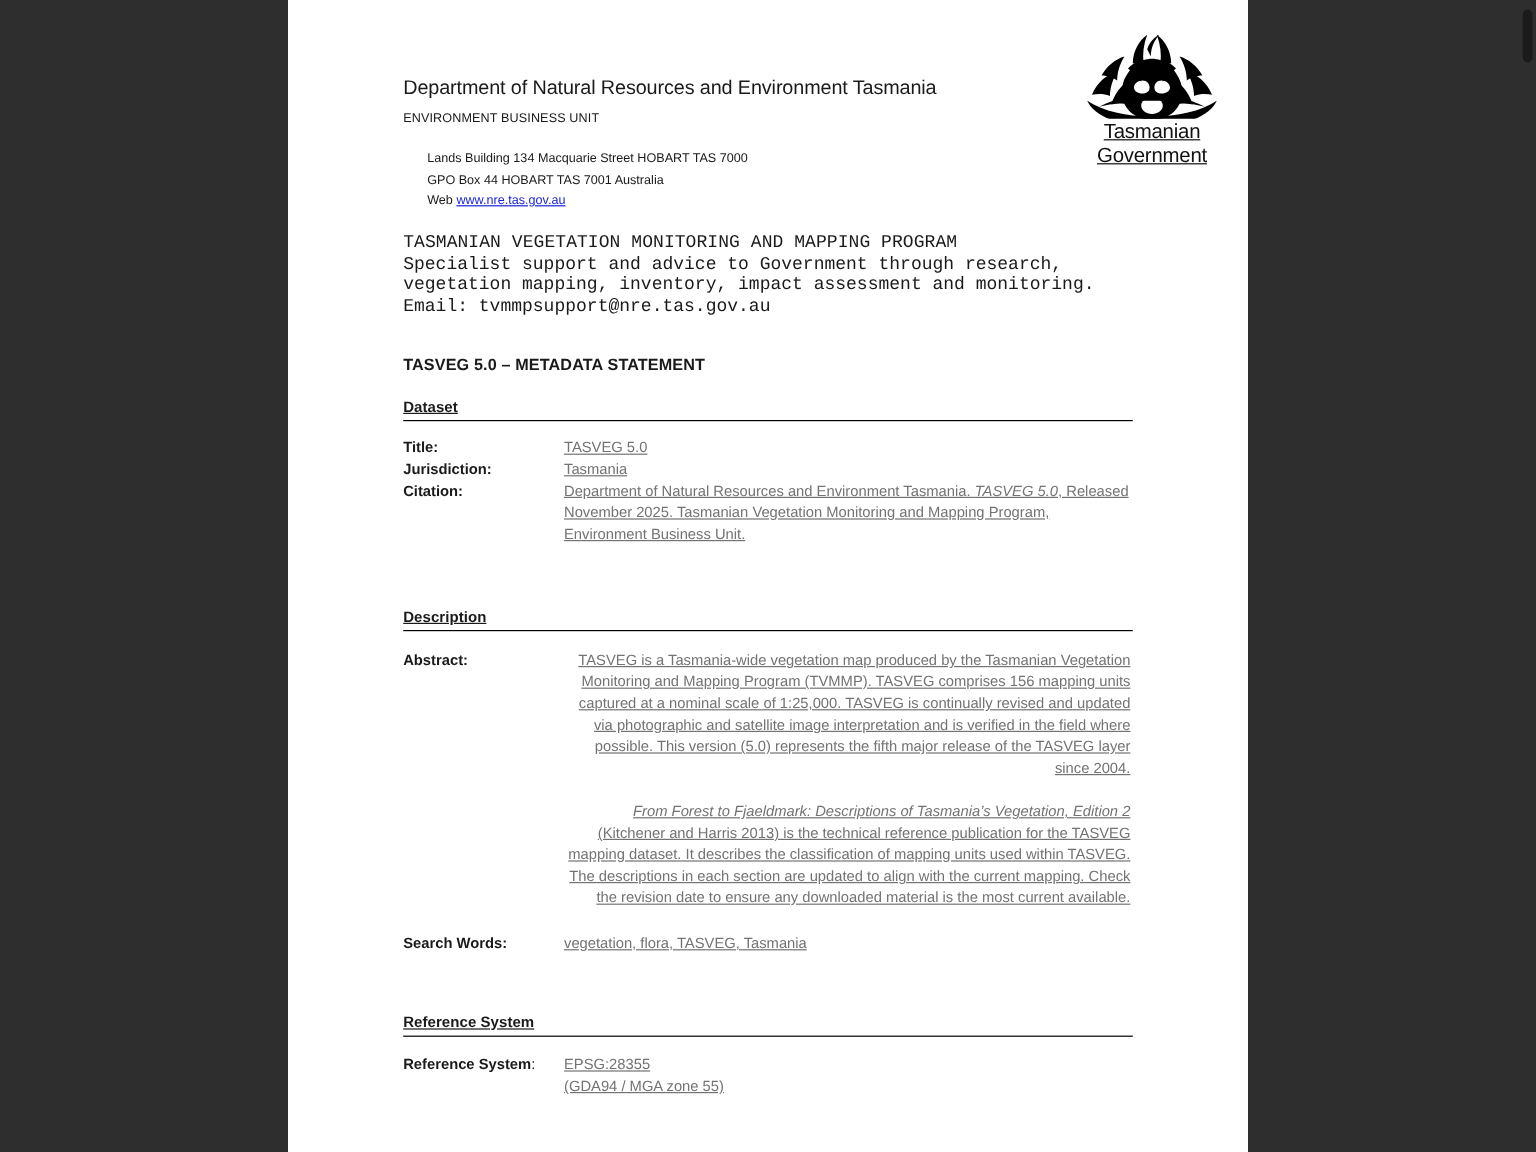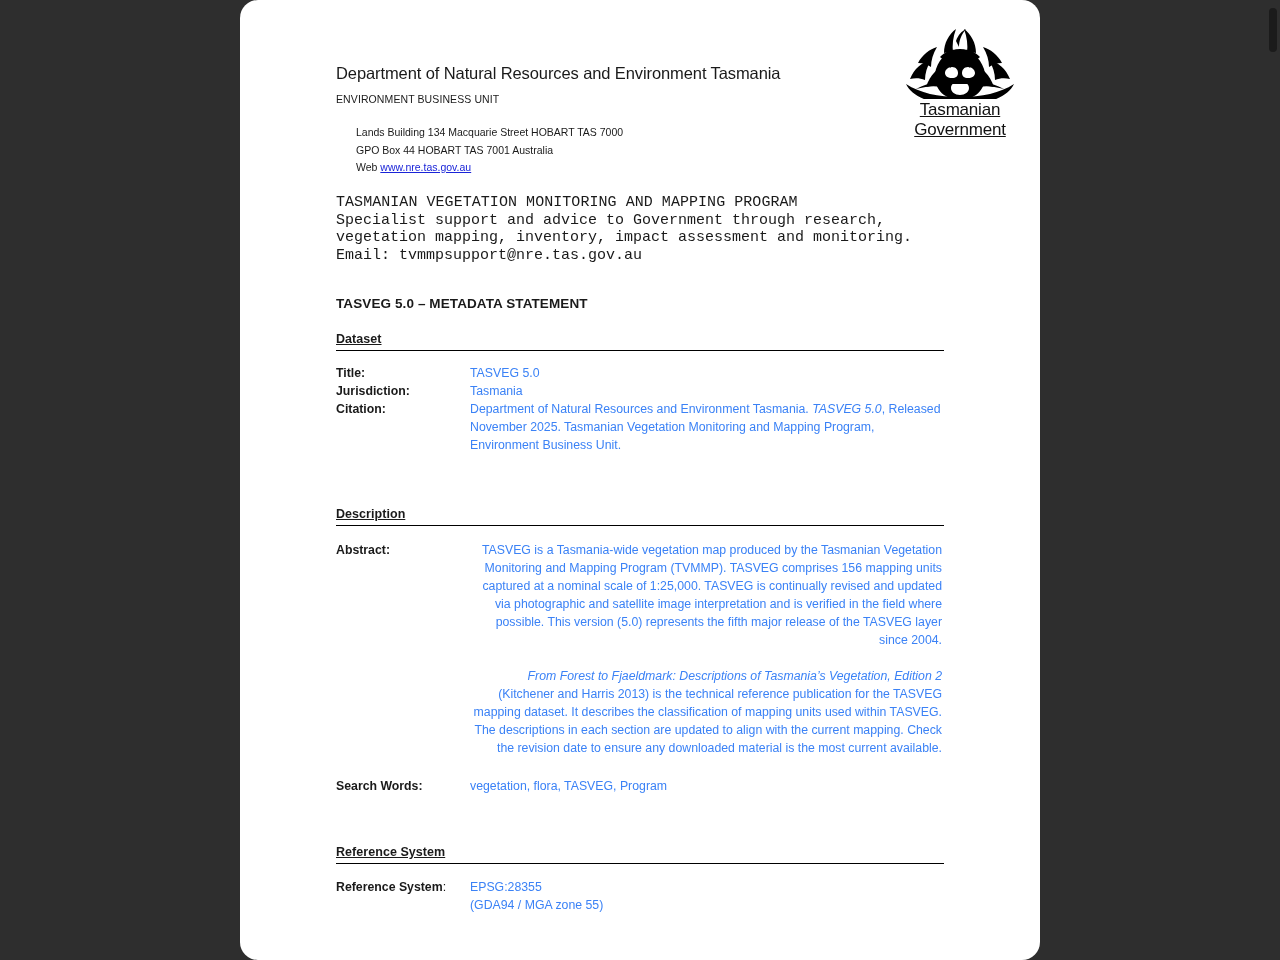--- a/index.html
+++ b/index.html
@@ -41,21 +41,20 @@
 
   
   #page {
     position: absolute;
     top: 0;
     left: 240px;
     width: 800px;
     height: 960px;
     background: #ffffff;
     overflow: hidden;
-    border-radius: 18px;
   }
 
   
   .header-zone {
     position: absolute;
     left: 96px;
     top: 0;
     width: 680px;
   }
 
@@ -164,21 +163,22 @@
     font-size: 12.3px;
     line-height: 18px;
     font-weight: bold;
     color: #1a1a1a;
   }
   .row-label .thin { font-weight: normal; }
   .row-value {
     flex: 1;
     font-size: 12.3px;
     line-height: 18px;
-    color: #3b82f6;
+    color: #737373;
+    text-decoration: underline;
   }
 
   .para { margin: 0; text-align: right; }
   .para + .para { margin-top: 18px; }
   .para em, .ital { font-style: italic; }
 
   
   #sec-dataset   { top: 332px; }
   #sec-description { top: 507px; }
   #sec-refsystem { top: 845px; }
@@ -290,21 +290,21 @@
         <div class="row abstract-row">
           <div class="row-label">Abstract:</div>
           <div class="row-value">
             <p class="para">TASVEG is a Tasmania-wide vegetation map produced by the Tasmanian Vegetation Monitoring and Mapping Program (TVMMP). TASVEG comprises 156 mapping units captured at a nominal scale of 1:25,000. TASVEG is continually revised and updated via photographic and satellite image interpretation and is verified in the field where possible. This version (5.0) represents the fifth major release of the TASVEG layer since 2004.</p>
             <p class="para"><span class="ital">From Forest to Fjaeldmark: Descriptions of Tasmania’s Vegetation, Edition 2</span><span> (Kitchener and Harris 2013) is the technical reference publication for the TASVEG mapping dataset. It describes the classification of mapping units used within TASVEG. The descriptions in each section are updated to align with the current mapping. Check the revision date to ensure any downloaded material is the most current available.</span></p>
           </div>
         </div>
 
         <div class="row searchwords-row">
           <div class="row-label">Search Words:</div>
-          <div class="row-value">vegetation, flora, TASVEG, Program</div>
+          <div class="row-value">vegetation, flora, TASVEG, Tasmania</div>
         </div>
 
       </div>
     </div>
 
     <div class="section" id="sec-refsystem">
       <div class="section-head">Reference System</div>
       <div class="rows">
         <div class="row">
           <div class="row-label"><span>Reference System</span><span class="thin">:</span></div>

